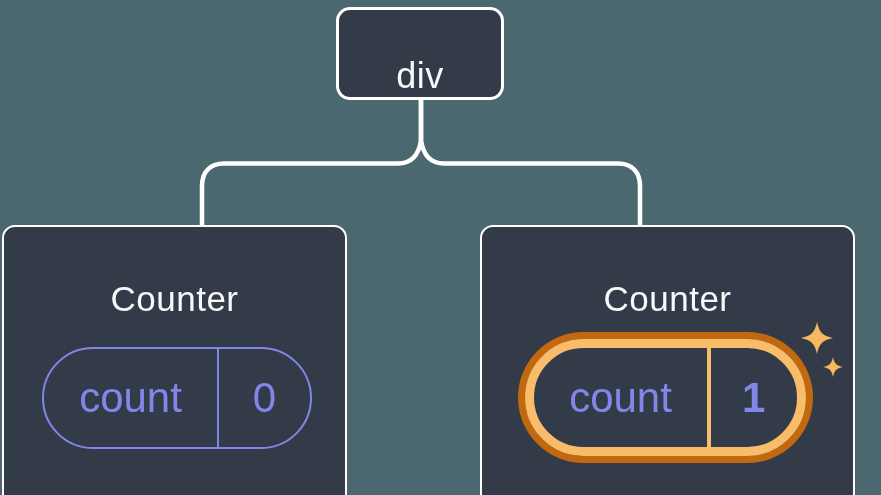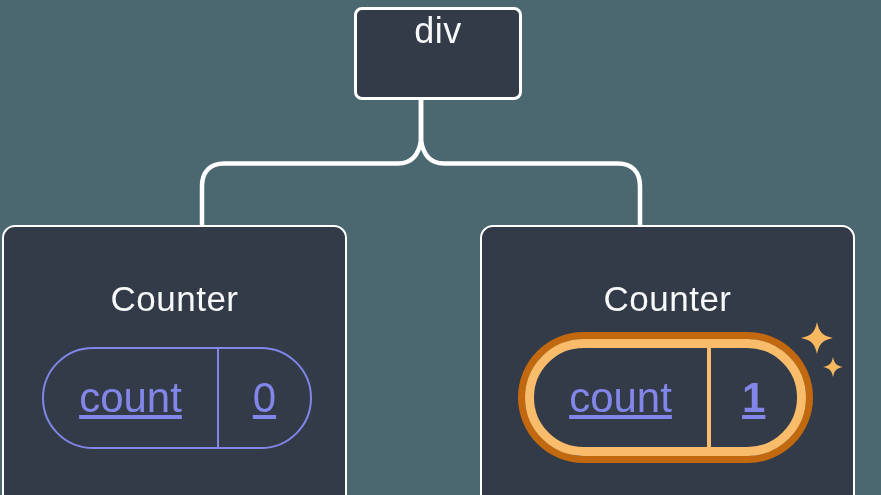--- a/index.html
+++ b/index.html
@@ -19,26 +19,25 @@
     width: 881px; height: 495px;
     pointer-events: none;
   }
   .node-root {
     position: absolute;
     left: 336px; top: 7px;
     width: 168px; height: 93px;
     box-sizing: border-box;
     background: #343B48;
     border: 3px solid #FFFFFF;
-    border-radius: 8px;
-    display: flex; align-items: flex-start; justify-content: center;
+    border-radius: 14px;
+    display: flex; align-items: flex-end; justify-content: center;
     color: #F7F8FA;
     font-size: 36px; font-weight: 500;
     letter-spacing: 0.5px;
-    margin-left: 18px;
   }
   .card {
     position: absolute;
     top: 225px;
     height: 328px;
     box-sizing: border-box;
     background: #343B48;
     border: 2.5px solid #FFFFFF;
     border-radius: 13px;
   }
@@ -69,21 +68,20 @@
     left: 43px; top: 112px;          
     width: 281px; height: 117px;
     border: 9px solid #F9BC6B;
     border-radius: 60px;
     box-shadow: 0 0 0 7px #C2690F;
   }
   .pill-cell {
     display: flex; align-items: center; justify-content: center;
     color: #8186E8;
     font-size: 42px;
-    text-decoration: underline;
   }
   .pill-key   { width: 173px; }
   .pill-value { flex: 1; }
   .pill-divider { width: 2px; background: #8186E8; }
   .pill-highlight .pill-divider { width: 3.5px; background: #F9BC6B; }
   .pill-highlight .pill-value { font-weight: 700; }
   svg.sparkles {
     position: absolute;
     left: 785px; top: 306px;
     width: 70px; height: 80px;

